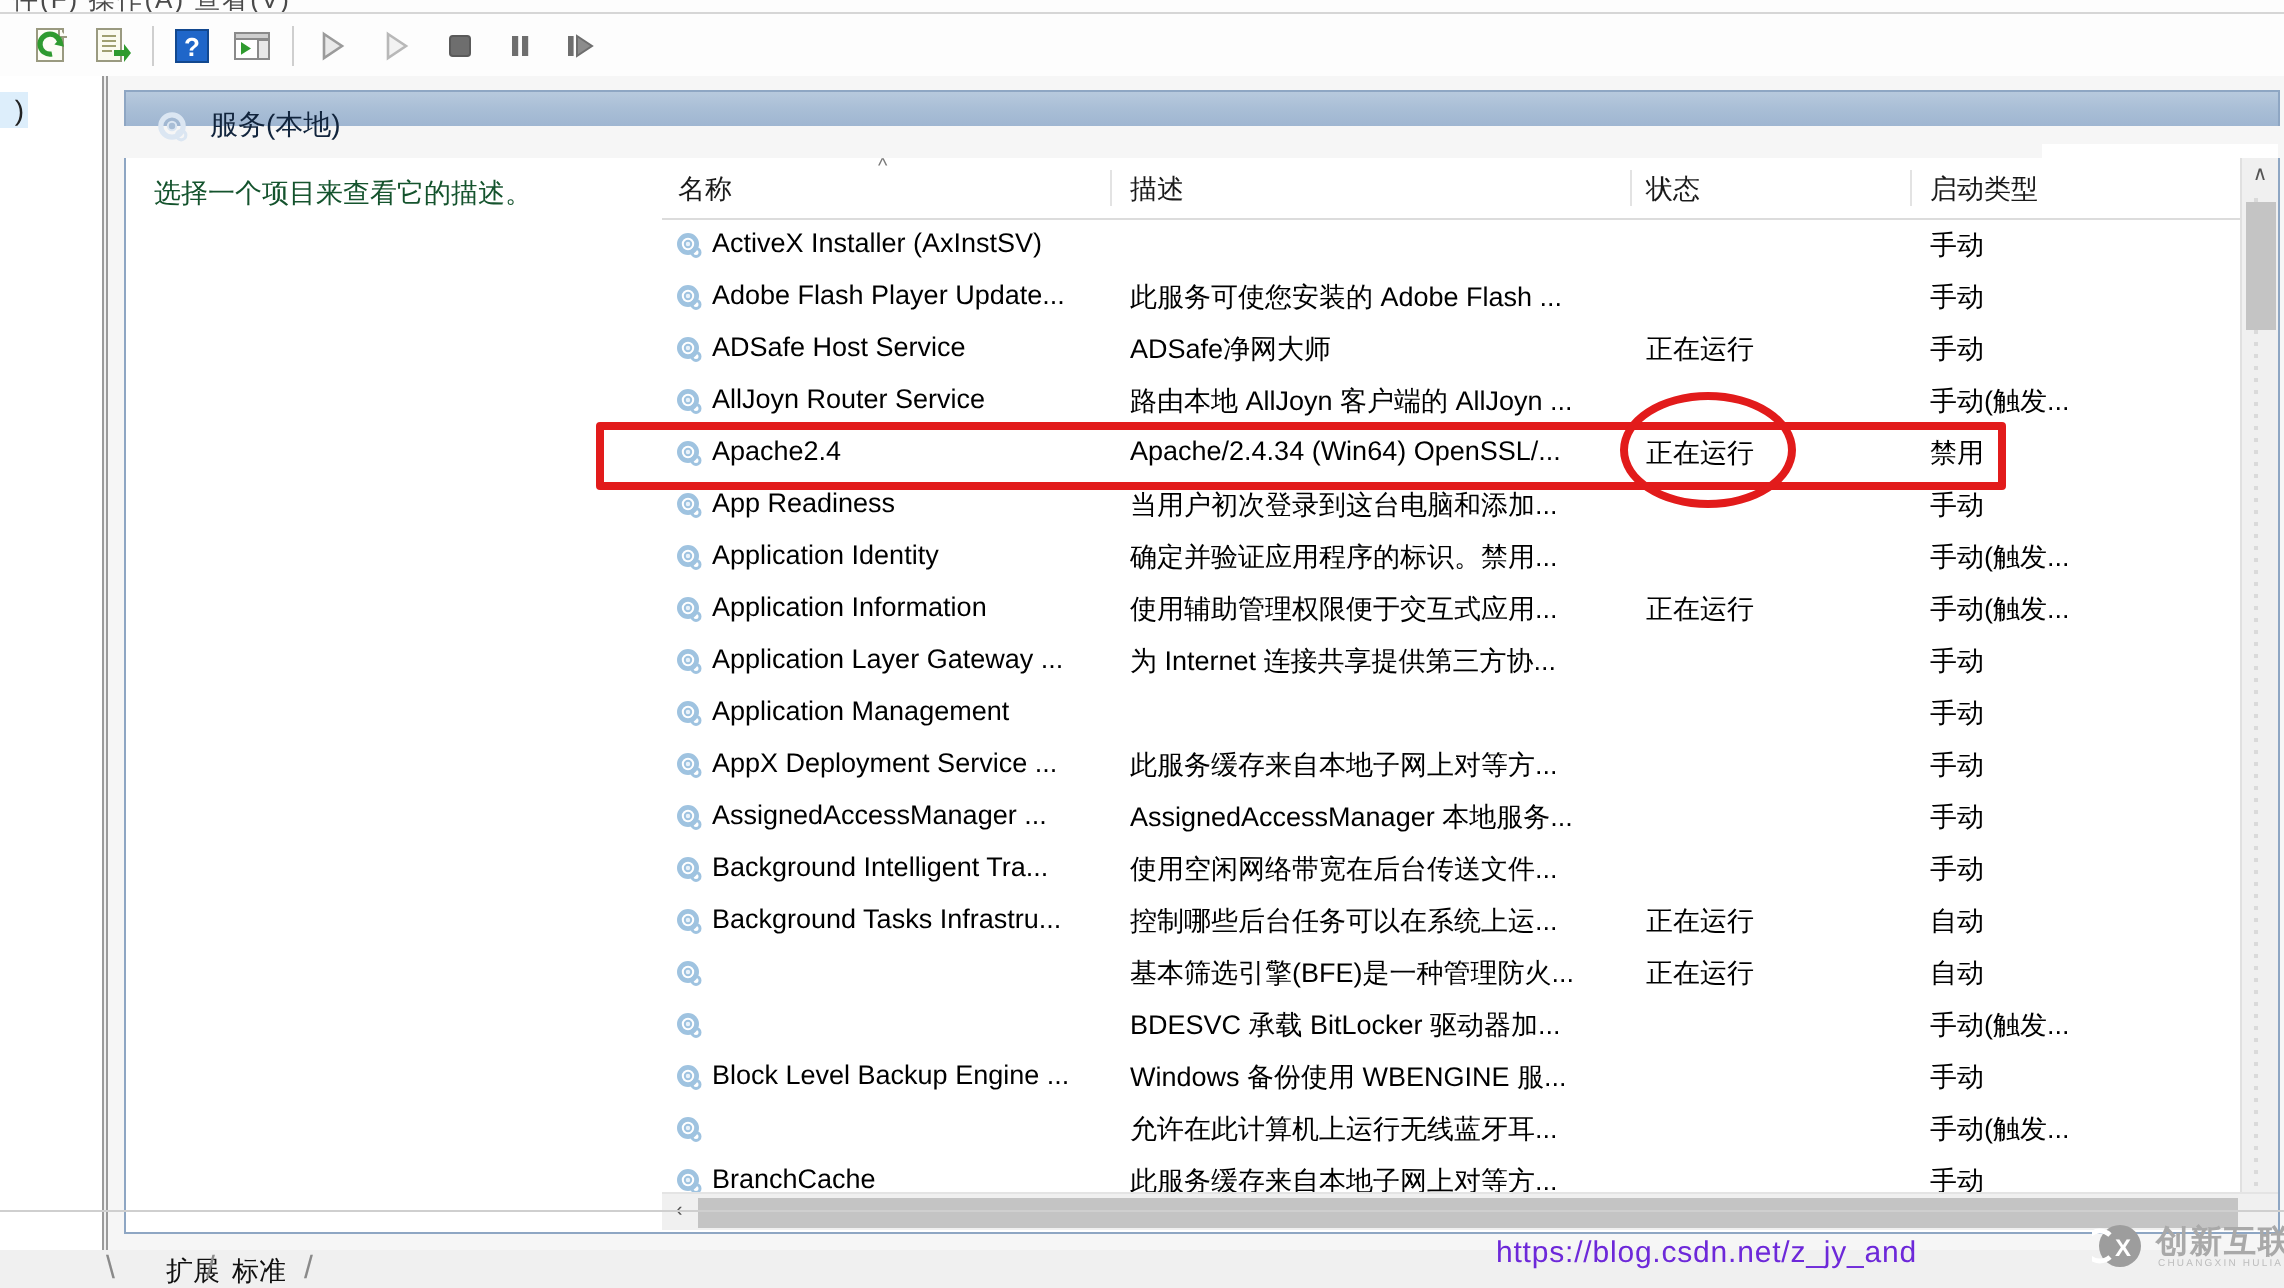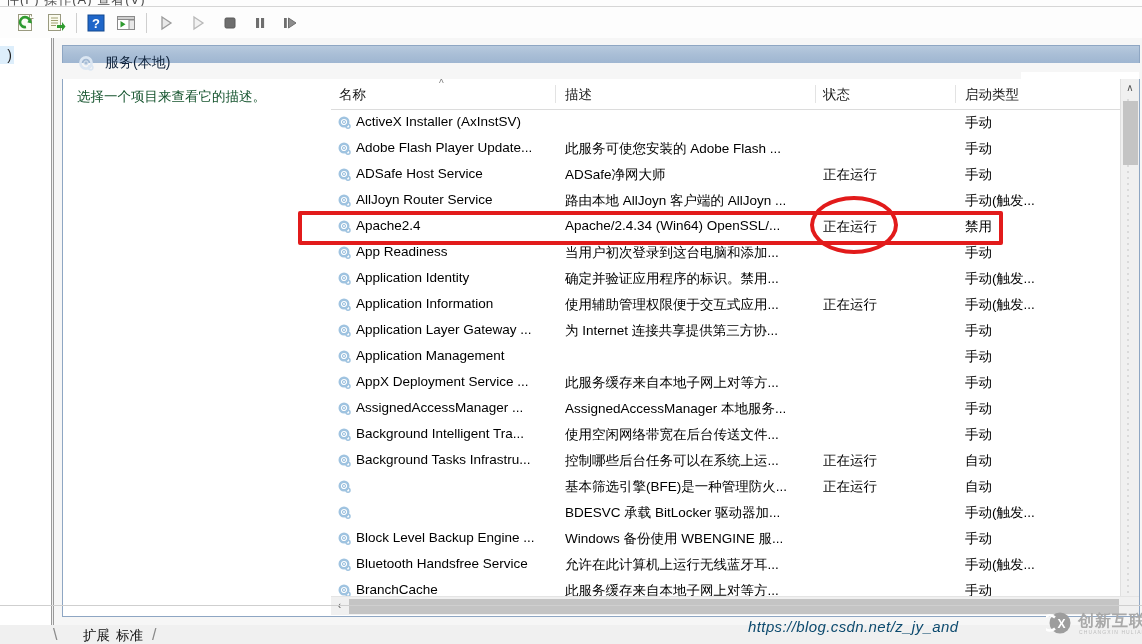--- a/index.html
+++ b/index.html
@@ -169,22 +169,22 @@
     pointer-events:none;
   }
   .annot-oval{
     position:absolute;left:810px;top:196px;width:88px;height:58px;
     border:4px solid #e21b1b;border-radius:50%;box-sizing:border-box;
     pointer-events:none;
   }
 
   
   .wm-url{
-    position:absolute;left:748px;top:618px;font-size:15px;color:#0c4a6e;
-    letter-spacing:.4px;white-space:nowrap;font-style:italic;
+    position:absolute;left:748px;top:618px;font-size:15px;color:#6d28d9;
+    letter-spacing:.4px;white-space:nowrap;
   }
   .wm-logo{position:absolute;left:1046px;top:611px;width:94px;height:28px;}
   .wm-logo .wm-cn{
     position:absolute;left:32px;top:0px;font-size:16px;color:#a9a9a9;font-weight:bold;
     letter-spacing:1px;white-space:nowrap;
   }
   .wm-logo .wm-en{
     position:absolute;left:33px;top:18px;font-size:5px;color:#bdbdbd;
     letter-spacing:1.1px;white-space:nowrap;
   }
@@ -496,21 +496,20 @@
                 <span class="c-desc">Windows 备份使用 WBENGINE 服...</span>
                 <span class="c-state"></span>
                 <span class="c-start">手动</span>
               </div>
               <div class="row">
                 <span class="gear"><svg width="15" height="15" viewBox="0 0 15 15">
                     <circle cx="7" cy="7" r="4.3" fill="none" stroke="#9fc3e0" stroke-width="2.4"></circle>
                     <circle cx="7" cy="7" r="1.6" fill="#e9f2fa" stroke="#9fc3e0"></circle>
                     <circle cx="11" cy="11.2" r="2" fill="none" stroke="#9fc3e0" stroke-width="1.5"></circle>
                   </svg></span>
-                <span class="c-name">Bluetooth Handsfree Service</span>
                 <span class="c-desc">允许在此计算机上运行无线蓝牙耳...</span>
                 <span class="c-state"></span>
                 <span class="c-start">手动(触发...</span>
               </div>
               <div class="row">
                 <span class="gear"><svg width="15" height="15" viewBox="0 0 15 15">
                     <circle cx="7" cy="7" r="4.3" fill="none" stroke="#9fc3e0" stroke-width="2.4"></circle>
                     <circle cx="7" cy="7" r="1.6" fill="#e9f2fa" stroke="#9fc3e0"></circle>
                     <circle cx="11" cy="11.2" r="2" fill="none" stroke="#9fc3e0" stroke-width="1.5"></circle>
                   </svg></span>

